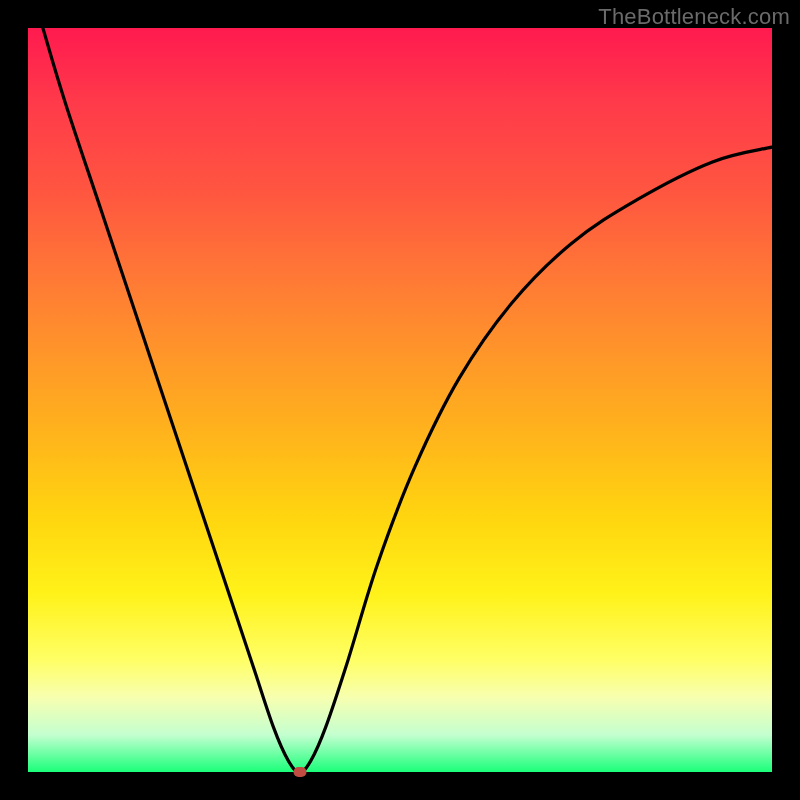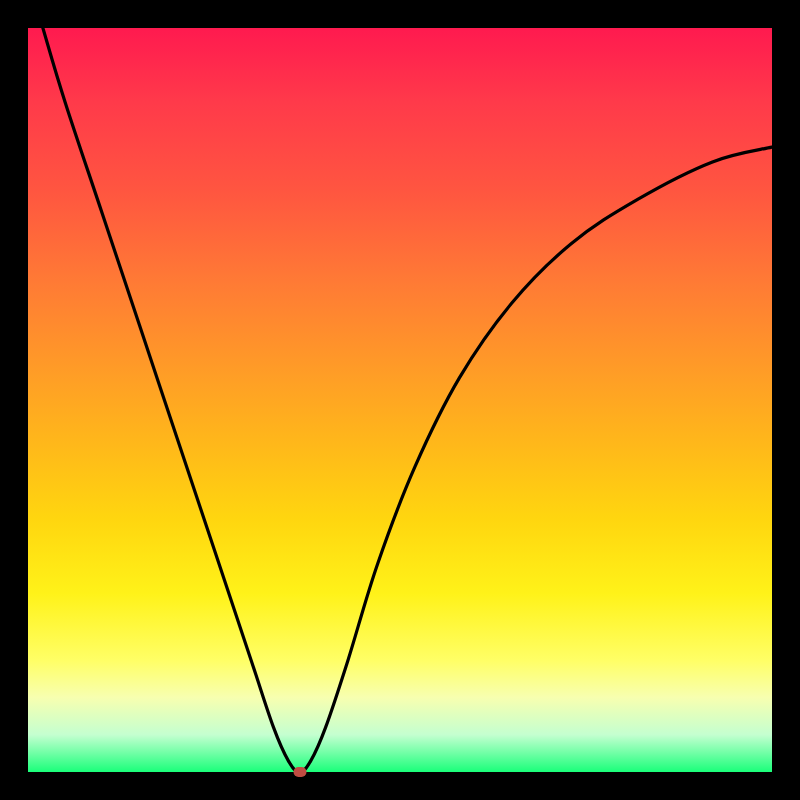--- a/index.html
+++ b/index.html
@@ -69,13 +69,14 @@
 </head>
 <body>
 
 <div class="frame">
   <div class="plot-area">
     <svg class="curve" viewBox="0 0 744 744" preserveAspectRatio="none">
       <path id="curve-path" stroke="#000" stroke-width="3.2" fill="none" stroke-linecap="round" stroke-linejoin="round" d="M 14.88 0.00 C 18.90 13.39, 26.49 40.92, 37.20 74.40 C 47.91 107.88, 61.01 145.82, 74.40 186.00 C 87.79 226.18, 98.21 257.42, 111.60 297.60 C 124.99 337.78, 135.41 369.02, 148.80 409.20 C 162.19 449.38, 172.61 480.62, 186.00 520.80 C 199.39 560.98, 212.49 600.26, 223.20 632.40 C 233.91 664.54, 238.82 681.28, 245.52 699.36 C 252.22 717.44, 255.71 724.80, 260.40 732.84 C 265.09 740.88, 267.54 744.00, 271.56 744.00 C 275.58 744.00, 278.03 740.88, 282.72 732.84 C 287.41 724.80, 290.90 717.44, 297.60 699.36 C 304.30 681.28, 310.55 661.86, 319.92 632.40 C 329.29 602.94, 337.63 570.50, 349.68 535.68 C 361.73 500.86, 372.15 472.44, 386.88 438.96 C 401.61 405.48, 414.11 379.14, 431.52 349.68 C 448.93 320.22, 463.51 299.39, 483.60 275.28 C 503.69 251.17, 520.35 234.51, 543.12 215.76 C 565.89 197.01, 584.64 185.85, 610.08 171.12 C 635.52 156.39, 660.37 143.29, 684.48 133.92 C 708.59 124.55, 733.29 121.72, 744.00 119.04"></path>
     </svg>
     <div id="marker" class="marker" style="left: 271.56px; top: 744px; background: rgb(192, 76, 66);"></div>
   </div>
+  <div class="watermark">TheBottleneck.com</div>
 </div>
 
 </body></html>

